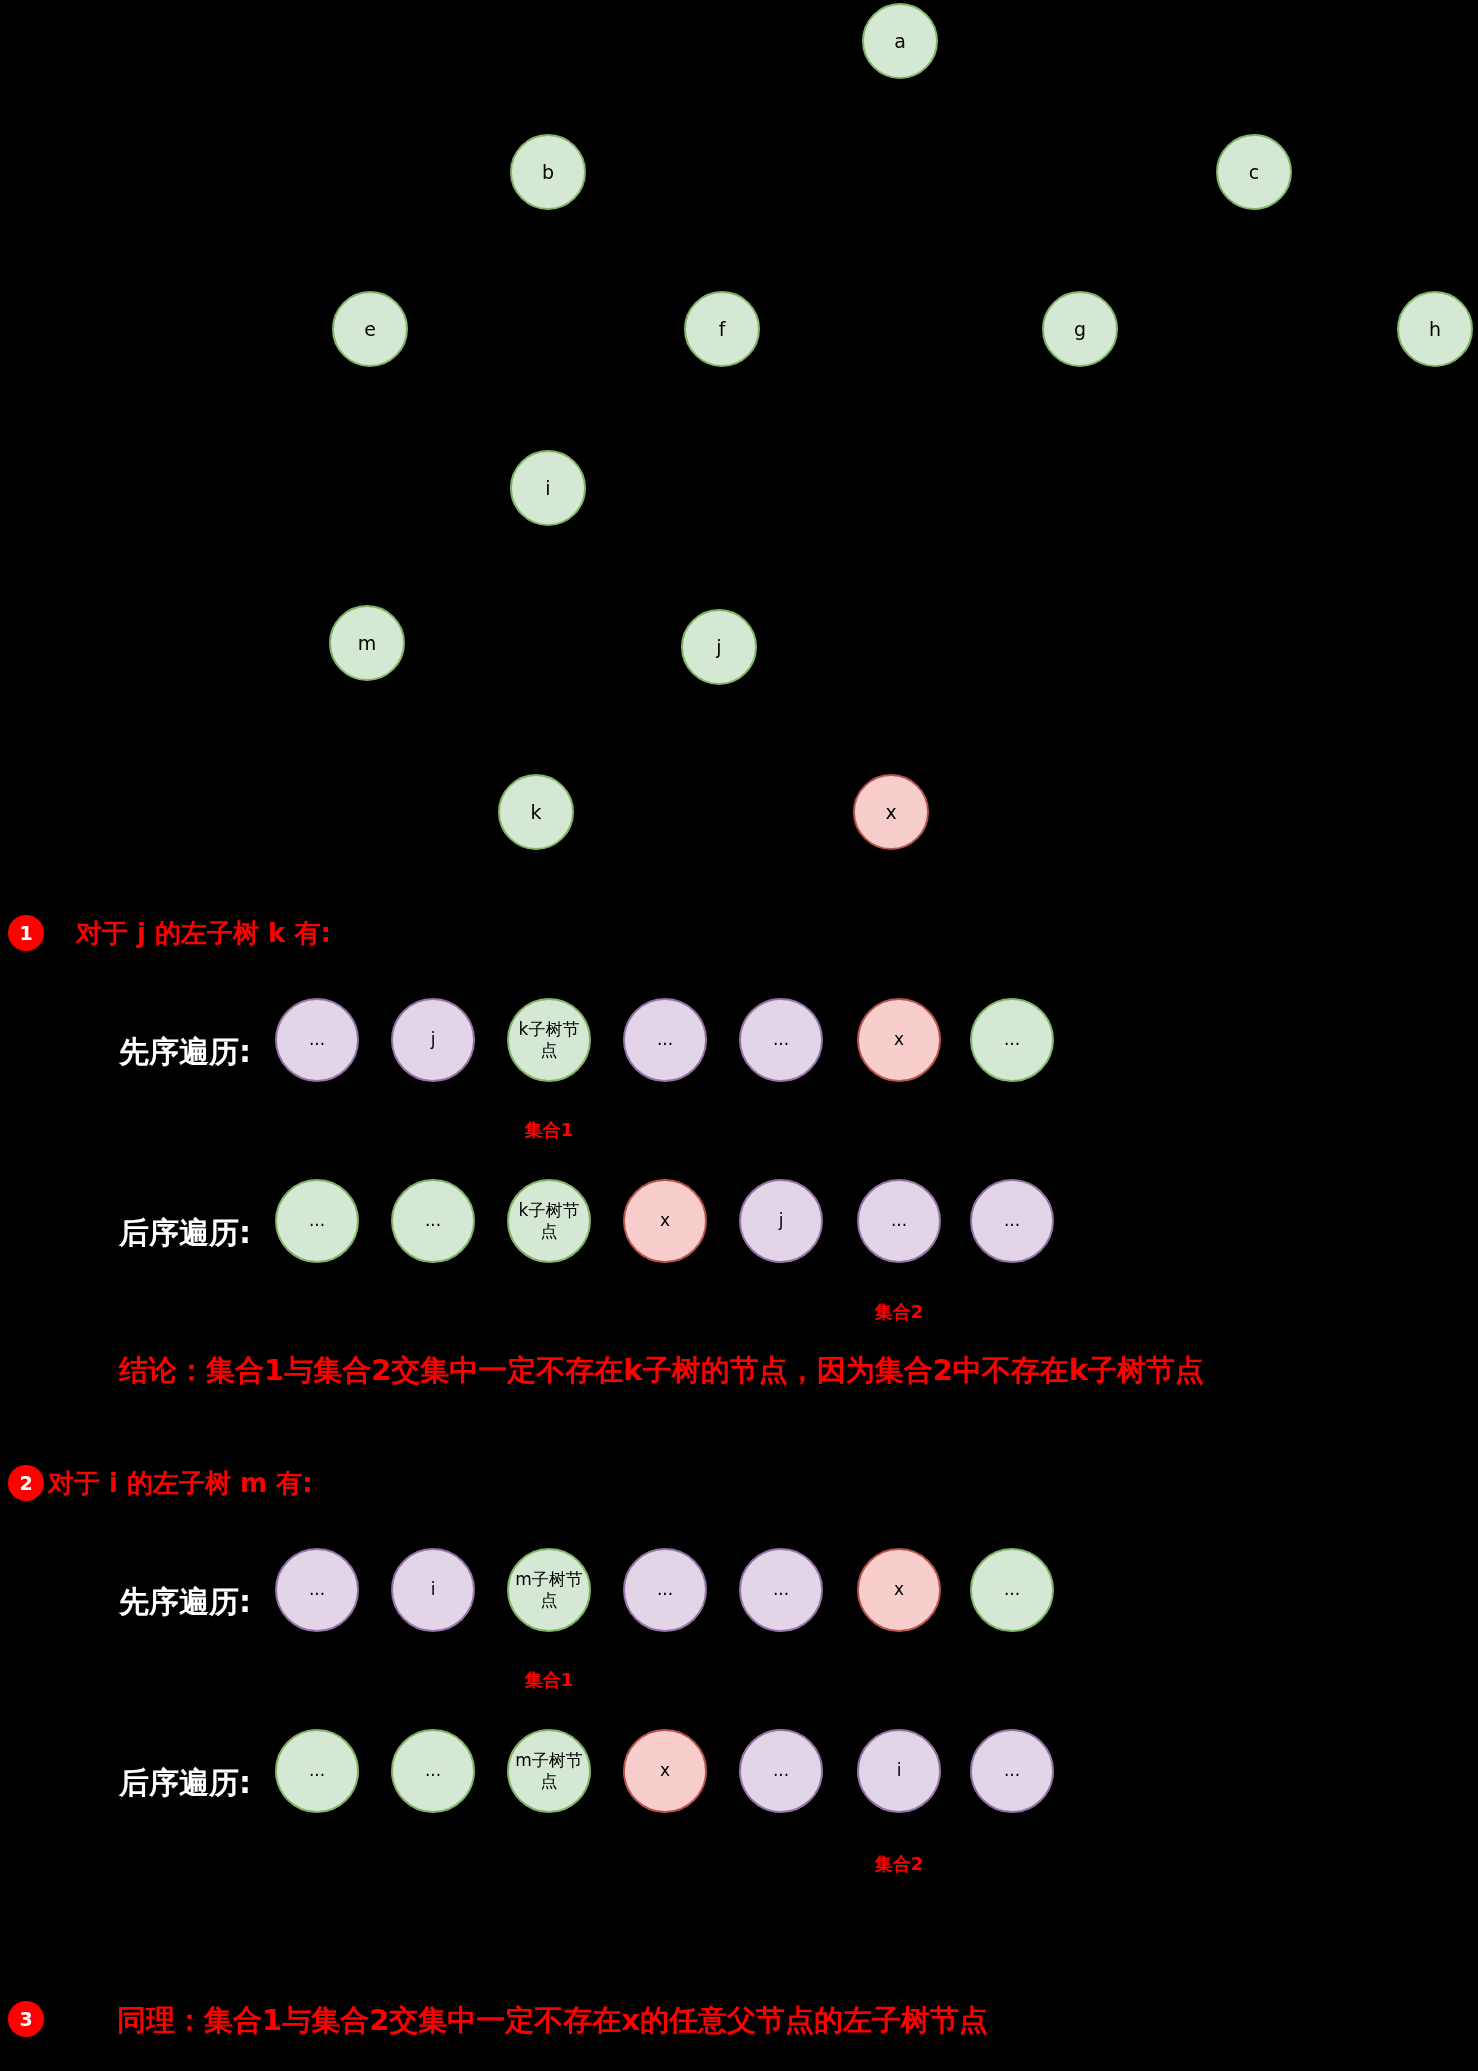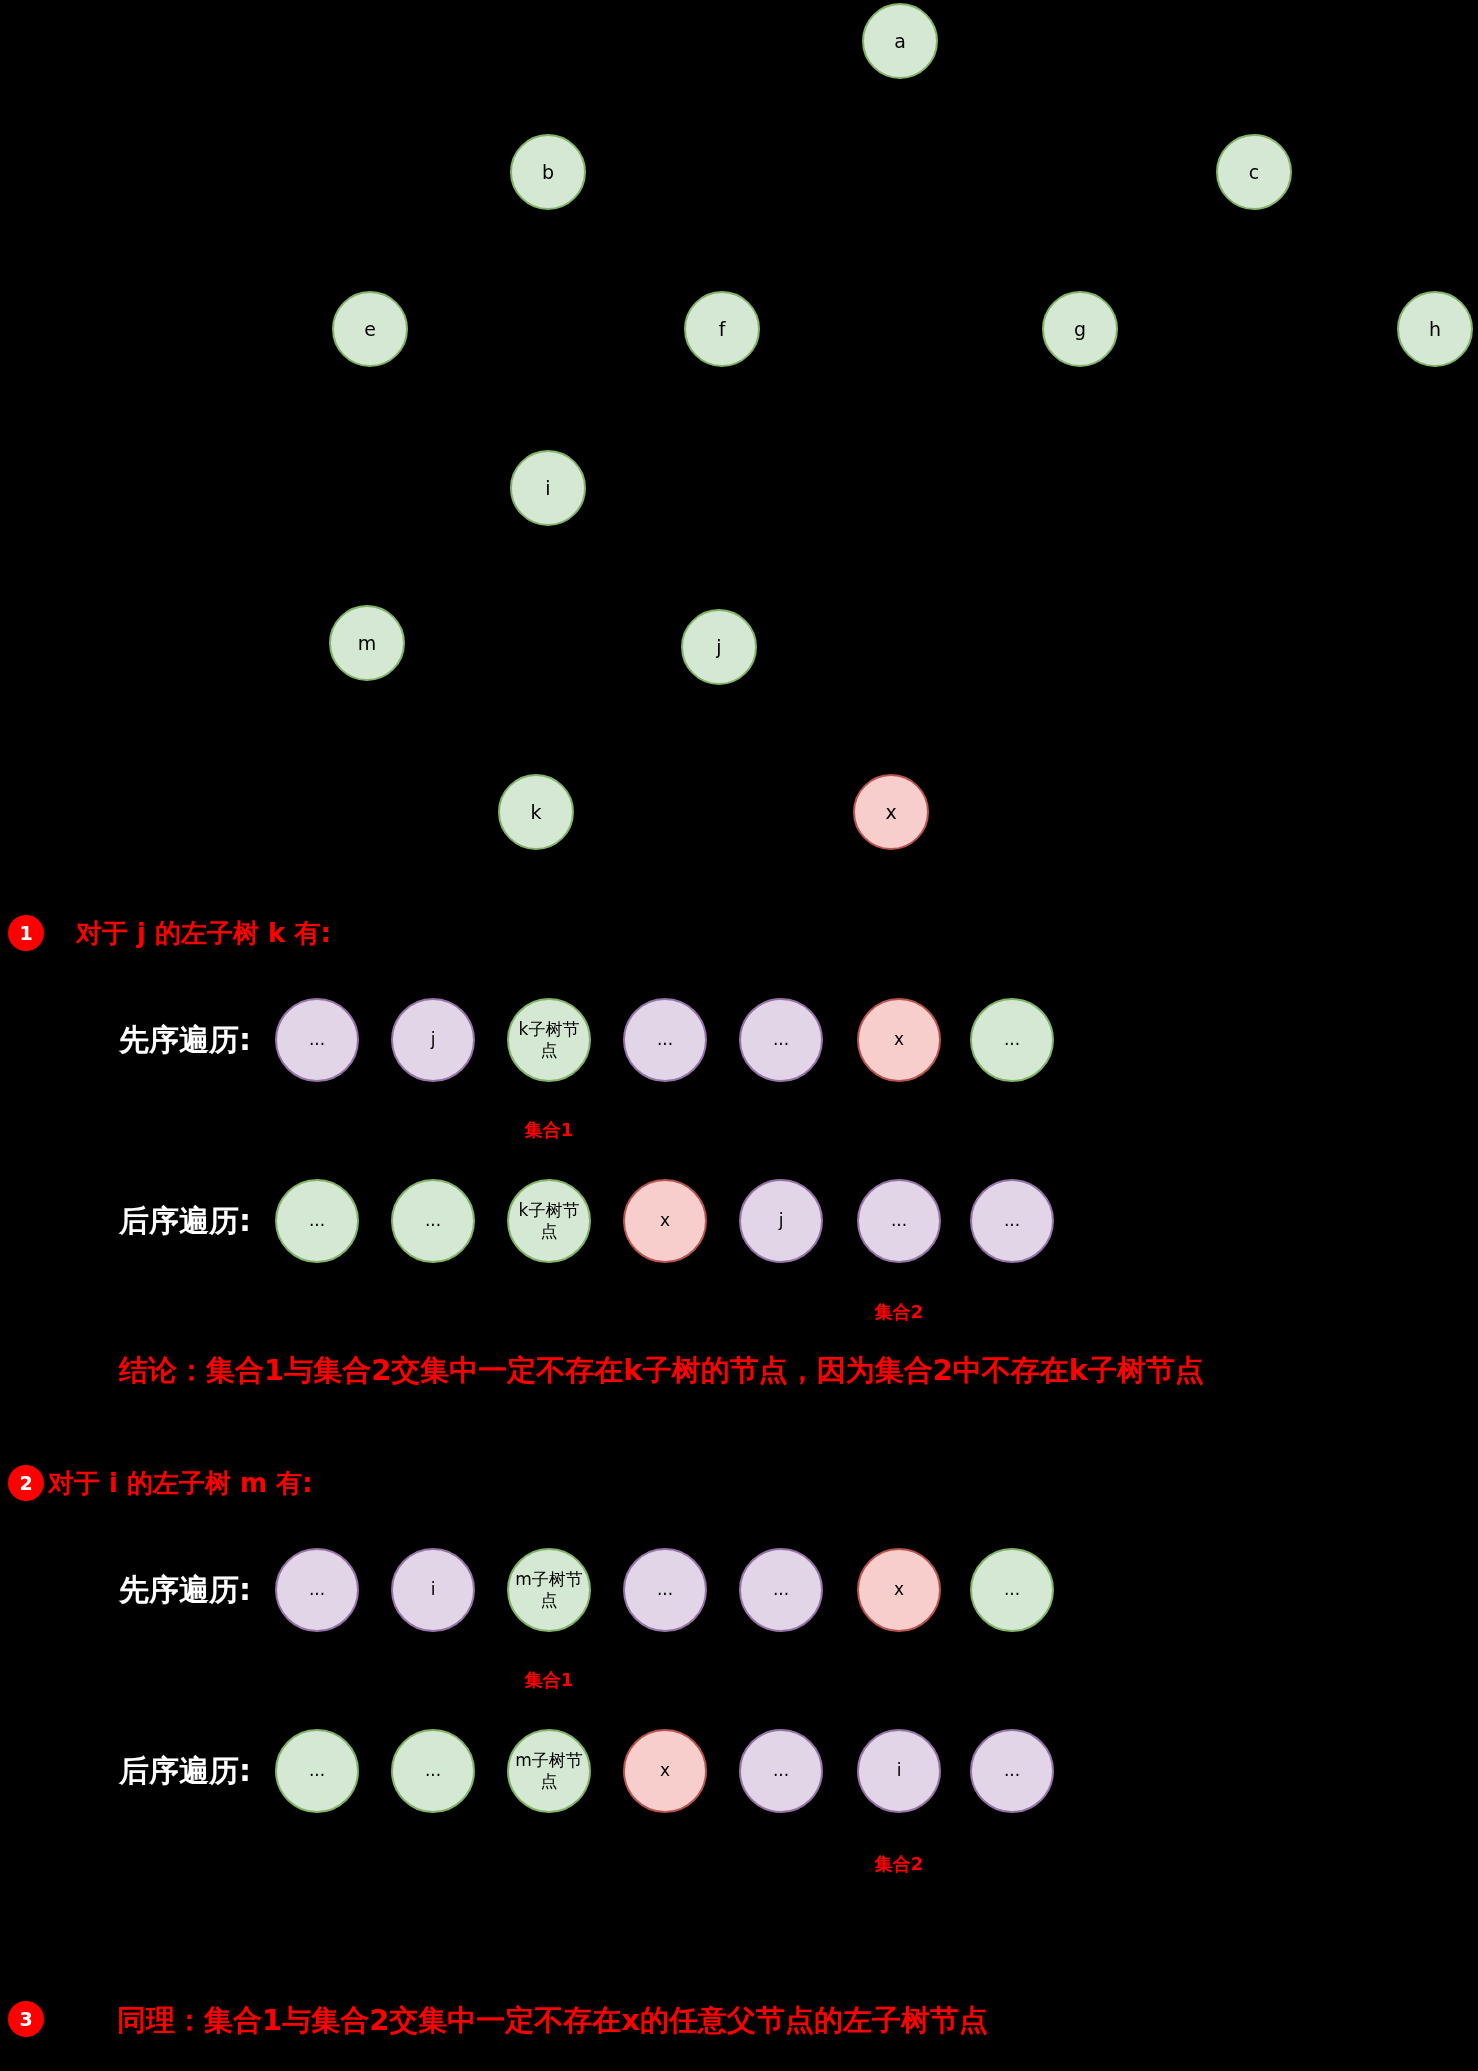--- a/index.html
+++ b/index.html
@@ -32,20 +32,21 @@
   .node[data-color="purple"] { background: var(--purple-fill); border-color: var(--purple-border); }
   .tnode { width: 76px; height: 76px; font-size: 19px; }
   .cnode { width: 84px; height: 84px; font-size: 17px; line-height: 1.25; padding: 5px; }
   .rowlabel {
     position: absolute;
     color: var(--label-white, #fff);
     font-weight: bold;
     font-size: 30px;
     line-height: 36px;
     white-space: nowrap;
+    margin-top: 12px;
   }
   .heading {
     position: absolute;
     color: var(--accent-red, #f00);
     font-weight: bold;
     font-size: 26px;
     line-height: 32px;
     white-space: nowrap;
   }
   .setlabel {

